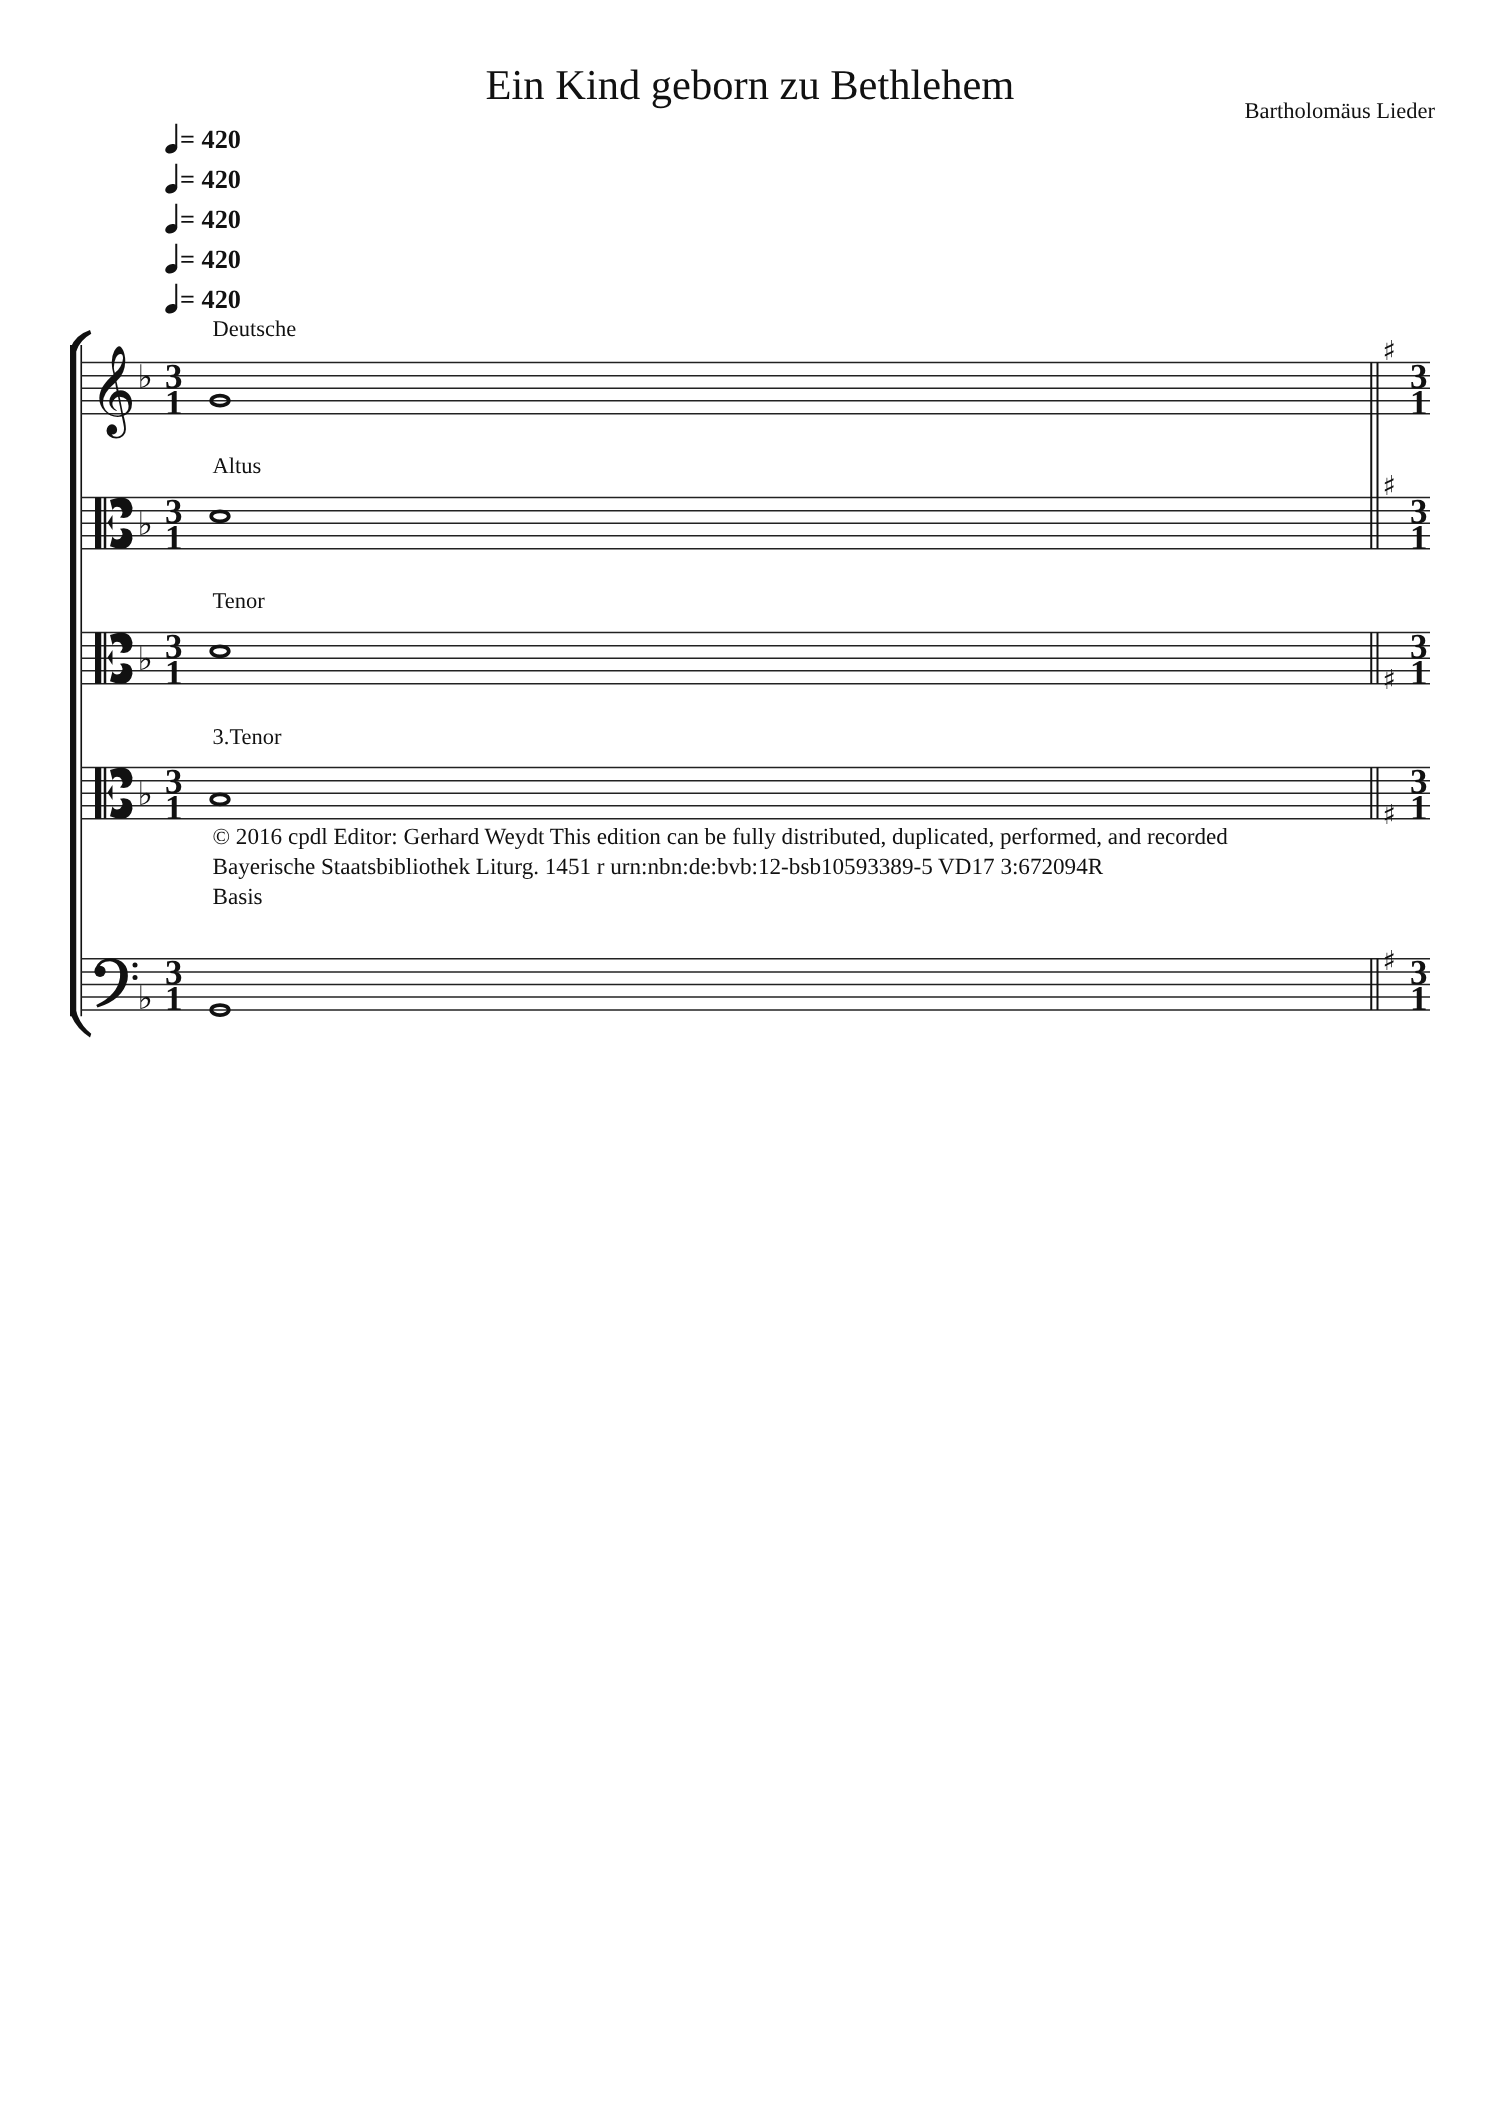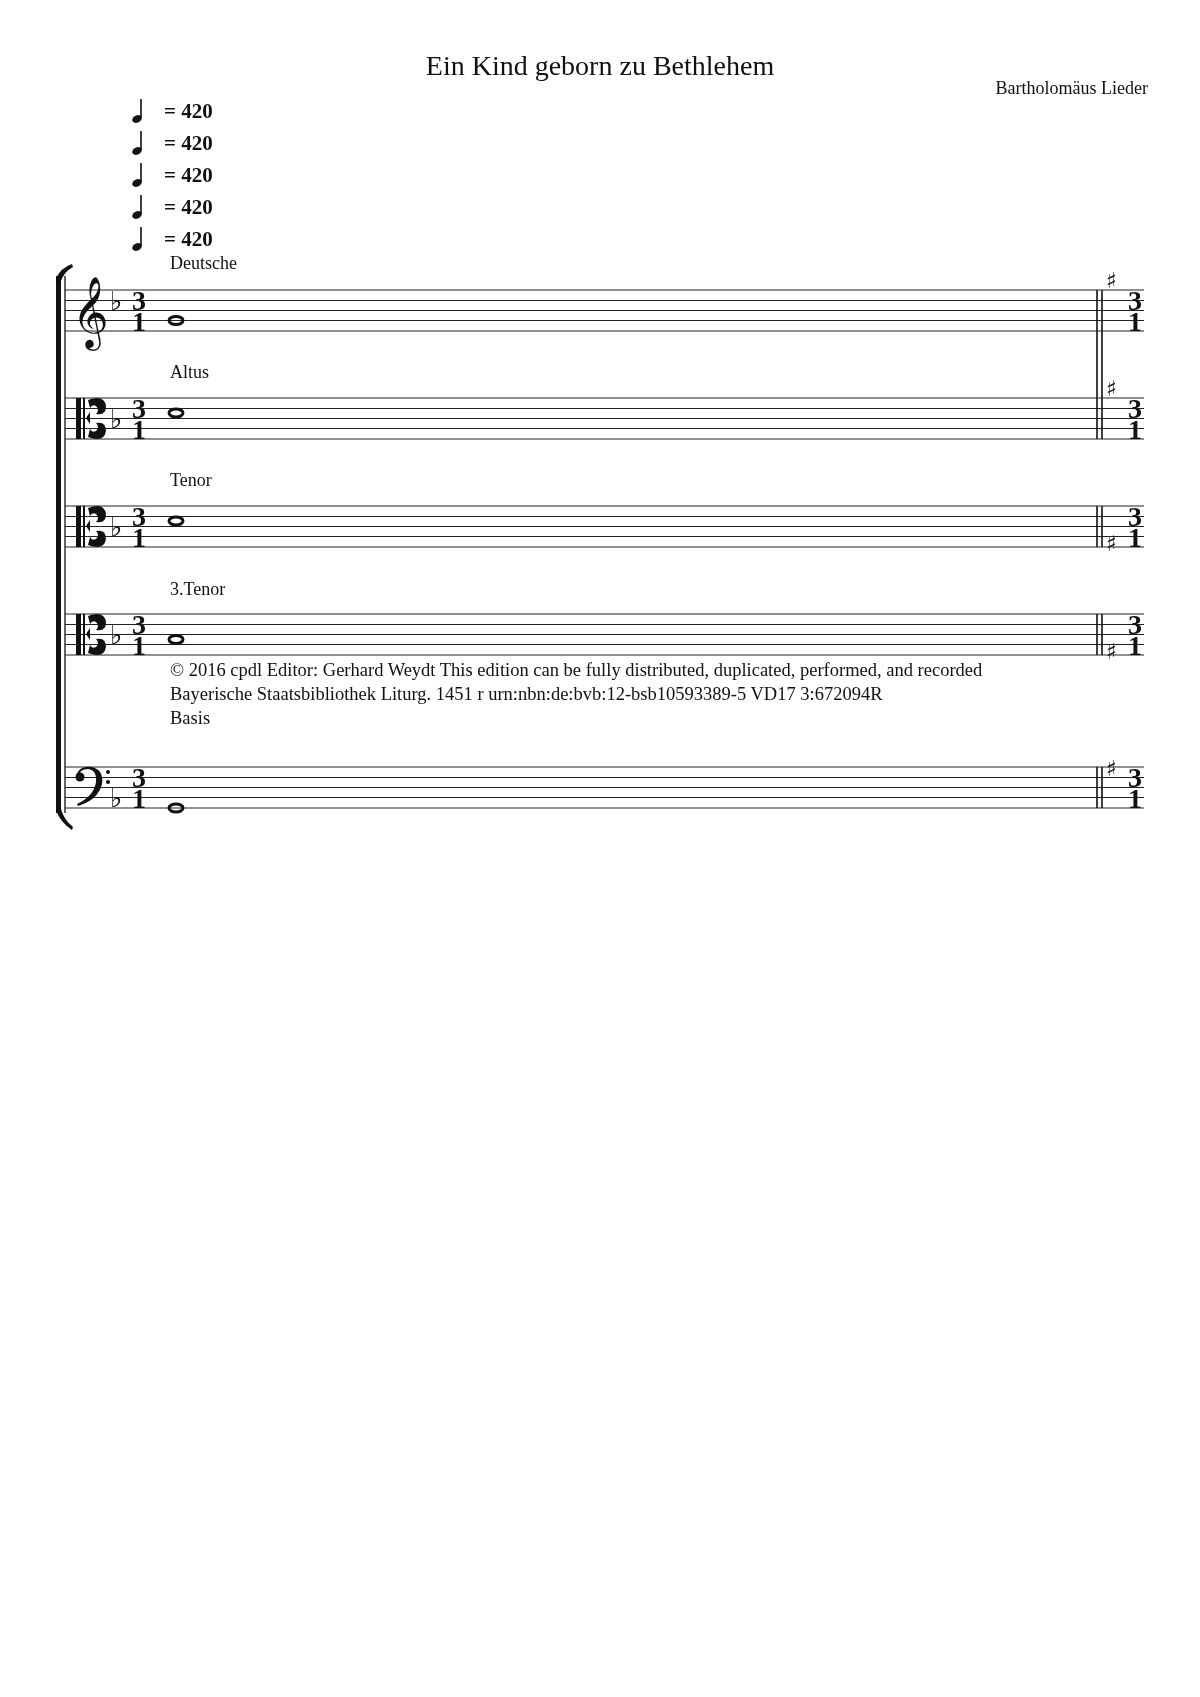--- a/index.html
+++ b/index.html
@@ -1,21 +1,21 @@
 <!DOCTYPE html>
 <html><head>
 <meta charset="utf-8">
 <style>
   html, body { margin: 0; padding: 0; background: #ffffff; }
   body { width: 1200px; height: 1697px; position: relative; overflow: hidden;
          font-family: "Liberation Serif", "DejaVu Serif", serif; color: #111; }
   .abs { position: absolute; }
-  .title { top: 50px; left: 0; width: 1200px; text-align: center; font-size: 28px; }
+  .title { top: 50px; left: 0; width: 1200px; text-align: center; font-size: 34px; }
   .composer { top: 78px; right: 52px; font-size: 18px; }
-  .tempo { left: 130px; font-size: 21px; font-weight: bold; display: flex; align-items: center; gap: 20px; }
+  .tempo { left: 130px; font-size: 21px; font-weight: bold; display: flex; align-items: center; gap: 0; }
   .tempo svg { display: block; }
   .label { font-size: 18px; left: 170px; }
   .footer { left: 170px; top: 658px; font-size: 18.5px; line-height: 24px; white-space: nowrap; font-family: Liberation Serif, serif; }
   svg.score { position: absolute; left: 0; top: 0; }
 </style>
 </head>
 <body>
 
 <div class="abs title">Ein Kind geborn zu Bethlehem</div>
 <div class="abs composer">Bartholomäus Lieder</div>

